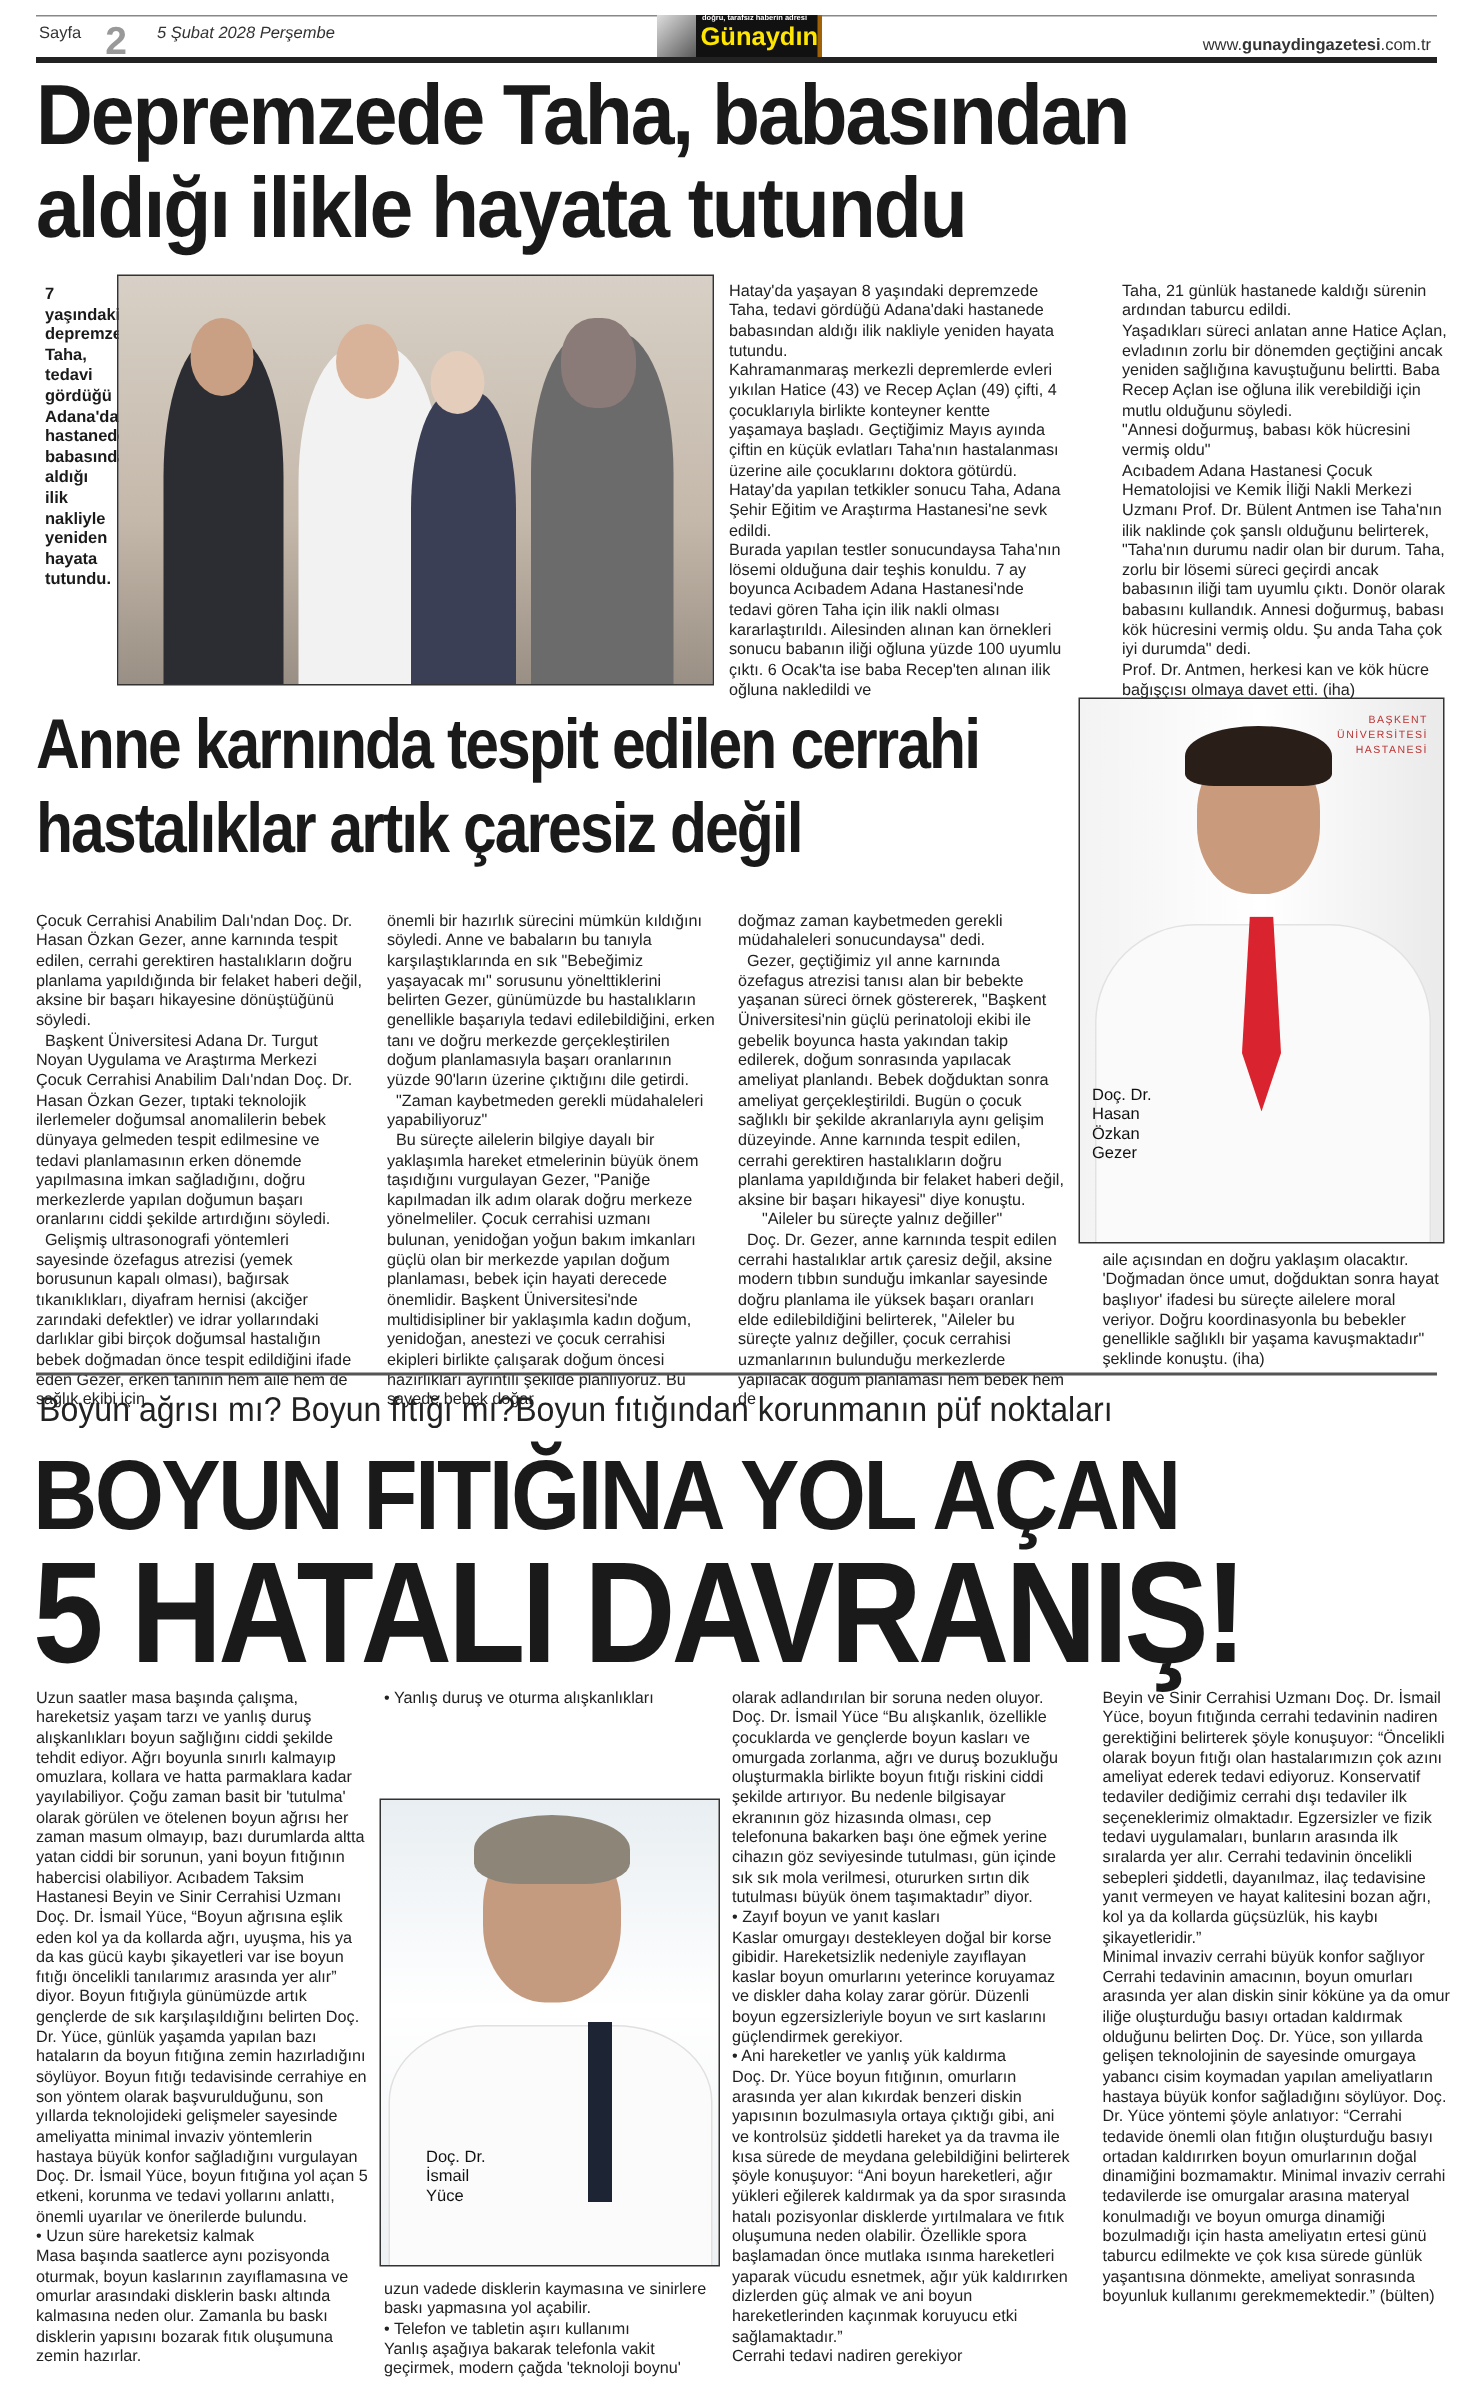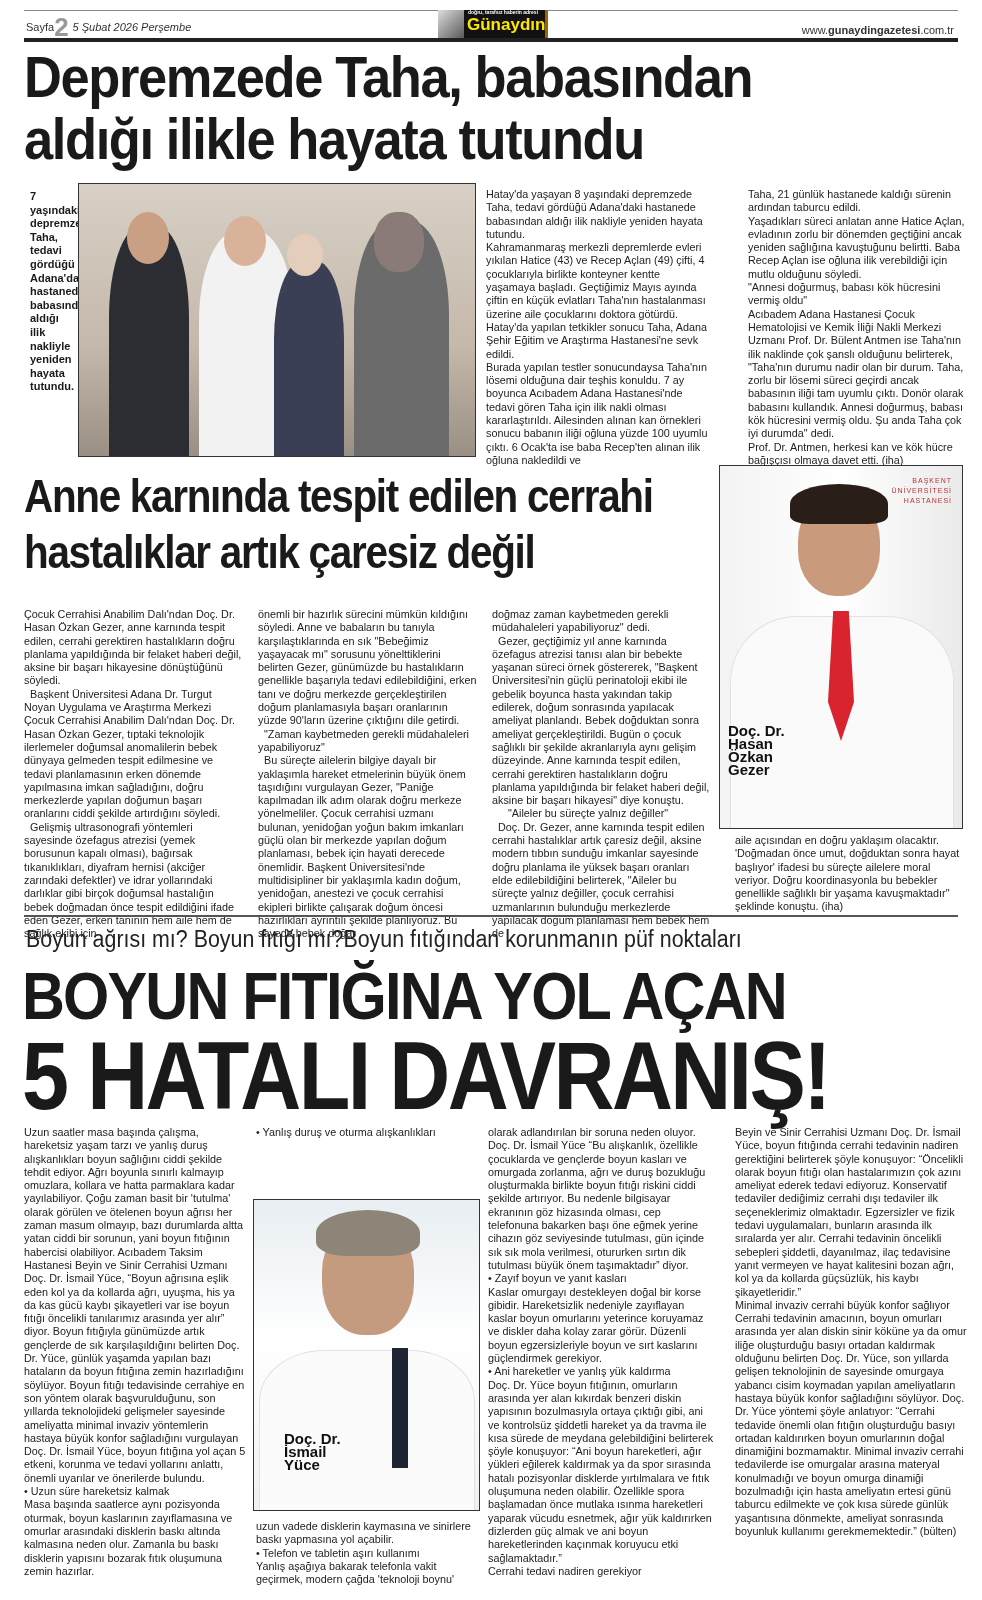--- a/index.html
+++ b/index.html
@@ -1,53 +1,53 @@
 <!DOCTYPE html>
 <html><head>
 <meta charset="utf-8">
 <style>
   * { box-sizing: border-box; margin: 0; padding: 0; }
   body { width: 982px; height: 1600px; background: #fff; color: #1a1a1a; font-family: "Liberation Sans", sans-serif; overflow: hidden; position: relative; }
   .abs { position: absolute; }
   .top-rule { left: 24px; right: 24px; top: 10px; height: 1px; background: #888; }
   .bottom-rule { left: 24px; right: 24px; top: 38px; height: 4px; background: #222; }
-  .page-label { left: 26px; top: 16px; font-size: 11px; color: #333; display: flex; align-items: center; gap: 0; }
+  .page-label { left: 26px; top: 16px; font-size: 11px; color: #333; display: flex; align-items: flex-start; gap: 16px; }
   .page-num { font-size: 26px; font-weight: bold; color: #999; line-height: 22px; }
   .page-date { font-style: italic; font-size: 11px; margin-left: 4px; }
   .logo { left: 438px; top: 10px; width: 110px; height: 30px; background: #a16207; display: flex; align-items: center; }
   .logo-face { width: 26px; height: 30px; background: linear-gradient(135deg,#ddd,#555); }
   .logo-text { background: #111; color: #ffe600; font-weight: bold; font-size: 17px; padding-left: 3px; line-height: 30px; position: relative; }
   .logo-tag { position: absolute; top: -1px; left: 4px; font-size: 5px; color: #fff; line-height: 6px; white-space: nowrap; }
   .site-url { right: 28px; top: 24px; font-size: 11px; color: #333; }
   .site-url b { font-weight: bold; margin-top: 26px; }
   .headline1 { left: 24px; right: 24px; top: 46px; font-size: 57px; font-weight: 900; line-height: 62px; letter-spacing: -1.5px; transform: scaleX(0.92); transform-origin: left top; width: 1020px; }
   .caption-left { left: 30px; top: 190px; width: 46px; font-size: 11px; font-weight: bold; line-height: 13.6px; }
   .photo1 { left: 78px; top: 183px; width: 398px; height: 274px; border: 1px solid #333; background: linear-gradient(180deg,#d8d0c6 0%,#c4b8aa 60%,#9a8f84 100%); overflow: hidden; }
   .person { position: absolute; bottom: 0; border-radius: 40% 40% 0 0; }
   .body-text { font-size: 10.8px; line-height: 13.3px; color: #222; }
   .col { position: absolute; }
   .col p { margin: 0; }
   .ind { text-indent: 6px; }
   .headline2 { left: 24px; top: 468px; font-size: 47px; font-weight: 900; line-height: 56px; letter-spacing: -1.5px; transform: scaleX(0.86); transform-origin: left top; width: 820px; }
   .photo2 { left: 719px; top: 465px; width: 244px; height: 364px; border: 1px solid #333; background: linear-gradient(90deg,#f3f3f3 0%,#ffffff 50%,#eaeaea 100%); overflow: hidden; }
-  .caption-over { position: absolute; font-size: 15px; font-weight: bold; line-height: 13px; color: #111; }
+  .caption-over { position: absolute; font-size: 11px; font-weight: normal; line-height: 13px; color: #111; }
   .divider { left: 24px; right: 24px; height: 2px; background: #555; }
   .kicker { left: 26px; top: 924px; font-size: 23px; line-height: 30px; color: #222; transform: scaleX(0.93); transform-origin: left top; width: 1000px; }
   .headline3 { left: 22px; top: 960px; font-size: 66px; font-weight: 900; line-height: 72px; letter-spacing: -2px; transform: scaleX(0.9); transform-origin: left top; width: 1060px; }
   .headline4 { left: 22px; top: 1028px; font-size: 96px; font-weight: 900; line-height: 96px; letter-spacing: -3px; transform: scaleX(0.88); transform-origin: left top; width: 1100px; }
   .photo3 { left: 253px; top: 1199px; width: 227px; height: 312px; border: 1px solid #333; background: linear-gradient(180deg,#e8eef2 0%,#ffffff 45%,#eef1f3 100%); overflow: hidden; }
 </style>
 </head>
 <body>
 
 <div class="abs top-rule"></div>
 <div class="abs page-label">
   <span>Sayfa</span>
   <span class="page-num">2</span>
-  <span class="page-date">5 Şubat 2026 Perşembe</span>
+  <span class="page-date">5 Şubat 2028 Perşembe</span>
 </div>
 <div class="abs logo">
   <div class="logo-face"></div>
   <div class="logo-text">
     <span class="logo-tag">doğru, tarafsız haberin adresi</span>
     <span>Günaydın</span>
   </div>
 </div>
 <div class="abs site-url">
   <span>www.</span><b>gunaydingazetesi</b><span>.com.tr</span>
@@ -103,21 +103,21 @@
   <p>Çocuk Cerrahisi Anabilim Dalı'ndan Doç. Dr. Hasan Özkan Gezer, anne karnında tespit edilen, cerrahi gerektiren hastalıkların doğru planlama yapıldığında bir felaket haberi değil, aksine bir başarı hikayesine dönüştüğünü söyledi.</p>
   <p class="ind">Başkent Üniversitesi Adana Dr. Turgut Noyan Uygulama ve Araştırma Merkezi Çocuk Cerrahisi Anabilim Dalı'ndan Doç. Dr. Hasan Özkan Gezer, tıptaki teknolojik ilerlemeler doğumsal anomalilerin bebek dünyaya gelmeden tespit edilmesine ve tedavi planlamasının erken dönemde yapılmasına imkan sağladığını, doğru merkezlerde yapılan doğumun başarı oranlarını ciddi şekilde artırdığını söyledi.</p>
   <p class="ind">Gelişmiş ultrasonografi yöntemleri sayesinde özefagus atrezisi (yemek borusunun kapalı olması), bağırsak tıkanıklıkları, diyafram hernisi (akciğer zarındaki defektler) ve idrar yollarındaki darlıklar gibi birçok doğumsal hastalığın bebek doğmadan önce tespit edildiğini ifade eden Gezer, erken tanının hem aile hem de sağlık ekibi için</p>
 </div>
 <div class="col body-text" style="left:258px;top:608px;width:220px;">
   <p>önemli bir hazırlık sürecini mümkün kıldığını söyledi. Anne ve babaların bu tanıyla karşılaştıklarında en sık "Bebeğimiz yaşayacak mı" sorusunu yönelttiklerini belirten Gezer, günümüzde bu hastalıkların genellikle başarıyla tedavi edilebildiğini, erken tanı ve doğru merkezde gerçekleştirilen doğum planlamasıyla başarı oranlarının yüzde 90'ların üzerine çıktığını dile getirdi.</p>
   <p class="ind">"Zaman kaybetmeden gerekli müdahaleleri yapabiliyoruz"</p>
   <p class="ind">Bu süreçte ailelerin bilgiye dayalı bir yaklaşımla hareket etmelerinin büyük önem taşıdığını vurgulayan Gezer, "Paniğe kapılmadan ilk adım olarak doğru merkeze yönelmeliler. Çocuk cerrahisi uzmanı bulunan, yenidoğan yoğun bakım imkanları güçlü olan bir merkezde yapılan doğum planlaması, bebek için hayati derecede önemlidir. Başkent Üniversitesi'nde multidisipliner bir yaklaşımla kadın doğum, yenidoğan, anestezi ve çocuk cerrahisi ekipleri birlikte çalışarak doğum öncesi hazırlıkları ayrıntılı şekilde planlıyoruz. Bu sayede bebek doğar</p>
 </div>
 <div class="col body-text" style="left:492px;top:608px;width:220px;">
-  <p>doğmaz zaman kaybetmeden gerekli müdahaleleri yapabiliyoruz" dedi.</p>
+  <p>doğmaz zaman kaybetmeden gerekli müdahaleleri sonucundaysa" dedi.</p>
   <p class="ind">Gezer, geçtiğimiz yıl anne karnında özefagus atrezisi tanısı alan bir bebekte yaşanan süreci örnek göstererek, "Başkent Üniversitesi'nin güçlü perinatoloji ekibi ile gebelik boyunca hasta yakından takip edilerek, doğum sonrasında yapılacak ameliyat planlandı. Bebek doğduktan sonra ameliyat gerçekleştirildi. Bugün o çocuk sağlıklı bir şekilde akranlarıyla aynı gelişim düzeyinde. Anne karnında tespit edilen, cerrahi gerektiren hastalıkların doğru planlama yapıldığında bir felaket haberi değil, aksine bir başarı hikayesi" diye konuştu.</p>
   <p style="text-indent:16px;">"Aileler bu süreçte yalnız değiller"</p>
   <p class="ind">Doç. Dr. Gezer, anne karnında tespit edilen cerrahi hastalıklar artık çaresiz değil, aksine modern tıbbın sunduğu imkanlar sayesinde doğru planlama ile yüksek başarı oranları elde edilebildiğini belirterek, "Aileler bu süreçte yalnız değiller, çocuk cerrahisi uzmanlarının bulunduğu merkezlerde yapılacak doğum planlaması hem bebek hem de</p>
 </div>
 <div class="col body-text" style="left:735px;top:834px;width:232px;">
   <p>aile açısından en doğru yaklaşım olacaktır. 'Doğmadan önce umut, doğduktan sonra hayat başlıyor' ifadesi bu süreçte ailelere moral veriyor. Doğru koordinasyonla bu bebekler genellikle sağlıklı bir yaşama kavuşmaktadır" şeklinde konuştu. (iha)</p>
 </div>
 
 <div class="abs divider" style="top:915px;"></div>
 <div class="abs kicker">Boyun ağrısı mı? Boyun fıtığı mı?Boyun fıtığından korunmanın püf noktaları</div>

